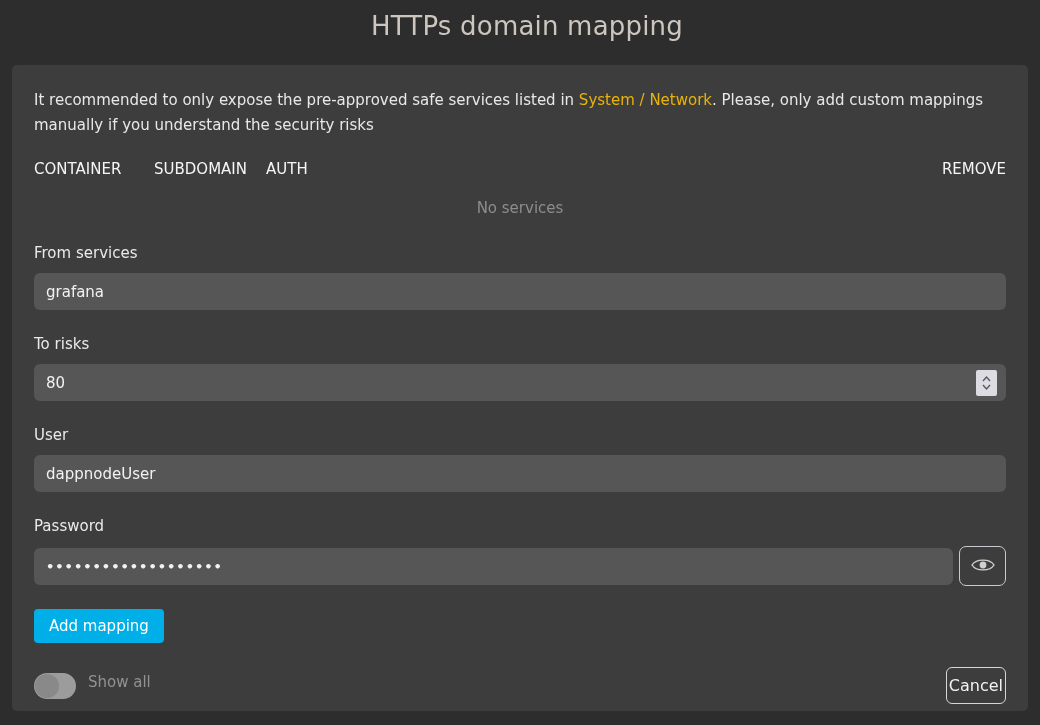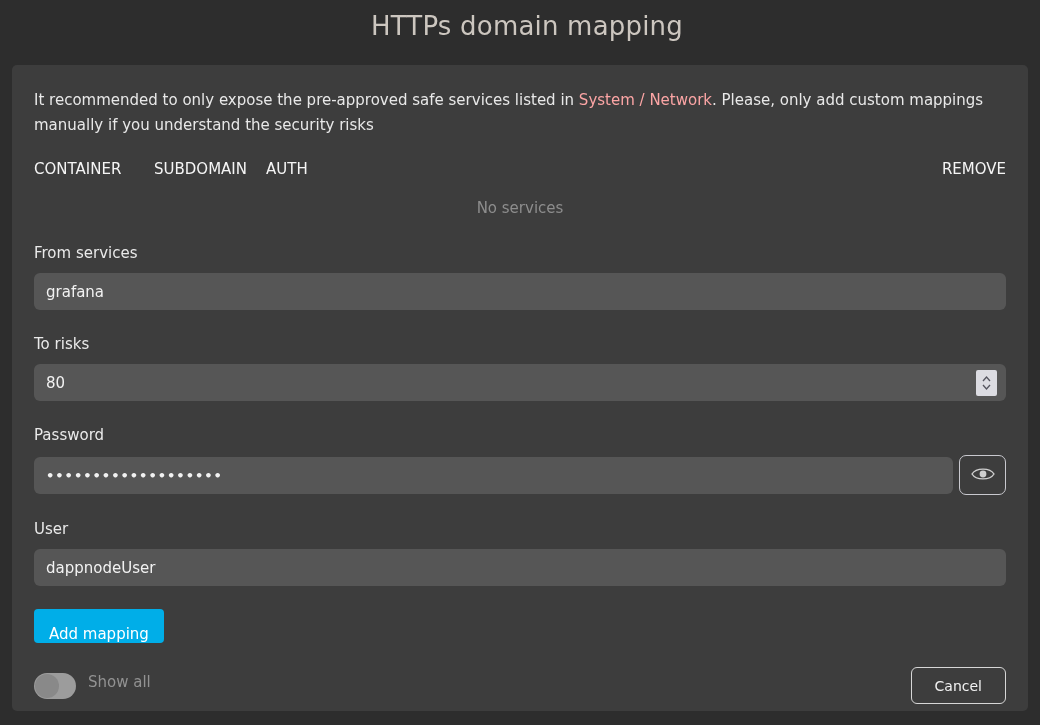--- a/index.html
+++ b/index.html
@@ -24,21 +24,21 @@
     background: #3d3d3d;
     border-radius: 5px;
     padding: 23px 22px 18px 22px;
   }
   .info-text {
     font-size: 15px;
     line-height: 25px;
     color: #e8e8e8;
     margin-bottom: 15px;
   }
-  .info-link { color: #fca5a5; text-decoration: none; cursor: pointer; }
+  .info-link { color: #eab308; text-decoration: none; cursor: pointer; }
   .thead {
     display: flex;
     align-items: center;
     padding: 7px 0 9px 0;
     font-size: 15px;
     color: #f5f5f5;
   }
   .th-container { width: 120px; }
   .th-subdomain { width: 112px; }
   .th-auth { flex: 1; }
@@ -100,21 +100,21 @@
     flex: 0 0 auto;
   }
   .add-button {
     margin-top: -2px;
     background: #00aee8;
     color: #ffffff;
     border: none;
     border-radius: 4px;
     font-size: 15px;
     font-family: "DejaVu Sans", "Liberation Sans", sans-serif;
-    padding: 16px 15px;
+    padding: 8px 15px;
     height: 34px;
     cursor: pointer;
   }
   .footer-row {
     margin-top: 24px;
     display: flex;
     align-items: center;
     justify-content: space-between;
   }
   .toggle-group { display: flex; }
@@ -135,23 +135,23 @@
   .toggle-label {
     margin-left: 12px;
     font-size: 15px;
     color: #929292;
   }
   .cancel-button {
     background: transparent;
     border: 1px solid #d6d6d6;
     border-radius: 6px;
     color: #f2f2f2;
-    font-size: 14px;
-    font-family: "DejaVu Sans", "Liberation Sans", sans-serif;
-    padding: 8px 23px;
+    font-size: 16px;
+    font-family: "DejaVu Sans", "Liberation Sans", sans-serif;
+    padding: 8px 2px;
     height: 37px;
     cursor: pointer;
   }
 </style>
 </head>
 <body>
 
 <h1 class="page-title">HTTPs domain mapping</h1>
 
 <div class="card">
@@ -179,47 +179,47 @@
     <div class="input-wrap">
       <input class="text-input" type="text" value="80" style="">
       <span class="spinner">
         <svg width="9" height="6" viewBox="0 0 9 6">
             <polyline points="1,5 4.5,1 8,5" fill="none" stroke="#55555f" stroke-width="1.3"></polyline>
           </svg>
         <svg width="9" height="6" viewBox="0 0 9 6">
             <polyline points="1,1 4.5,5 8,1" fill="none" stroke="#55555f" stroke-width="1.3"></polyline>
           </svg>
       </span>
+    </div>
+  </div>
+
+  <div class="field">
+    <label class="field-label">User</label>
+    <div class="input-wrap">
+      <input class="text-input" type="text" value="dappnodeUser" style="">
     </div>
   </div>
 
   <div class="field">
     <label class="field-label">Password</label>
     <div class="password-row">
       <div class="input-wrap">
         <input class="text-input password-input" type="text" value="•••••••••••••••••••" style="">
       </div>
       <button class="eye-button">
         <span>
           <svg width="26" height="18" viewBox="0 0 26 18">
             <path d="M2 9 C6 2.5, 20 2.5, 24 9 C20 15.5, 6 15.5, 2 9 Z" fill="none" stroke="#cfcfcf" stroke-width="1.4"></path>
             <circle cx="13" cy="9" r="3.4" fill="#cfcfcf"></circle>
           </svg>
         </span>
       </button>
     </div>
   </div>
 
-  <div class="field">
-    <label class="field-label">User</label>
-    <div class="input-wrap">
-      <input class="text-input" type="text" value="dappnodeUser" style="">
-    </div>
-  </div>
-
   <button class="add-button">Add mapping</button>
 
   <div class="footer-row">
     <div class="toggle-group">
       <span class="toggle">
         <span class="toggle-knob"></span>
       </span>
       <span class="toggle-label">Show all</span>
     </div>
     <button class="cancel-button">Cancel</button>

